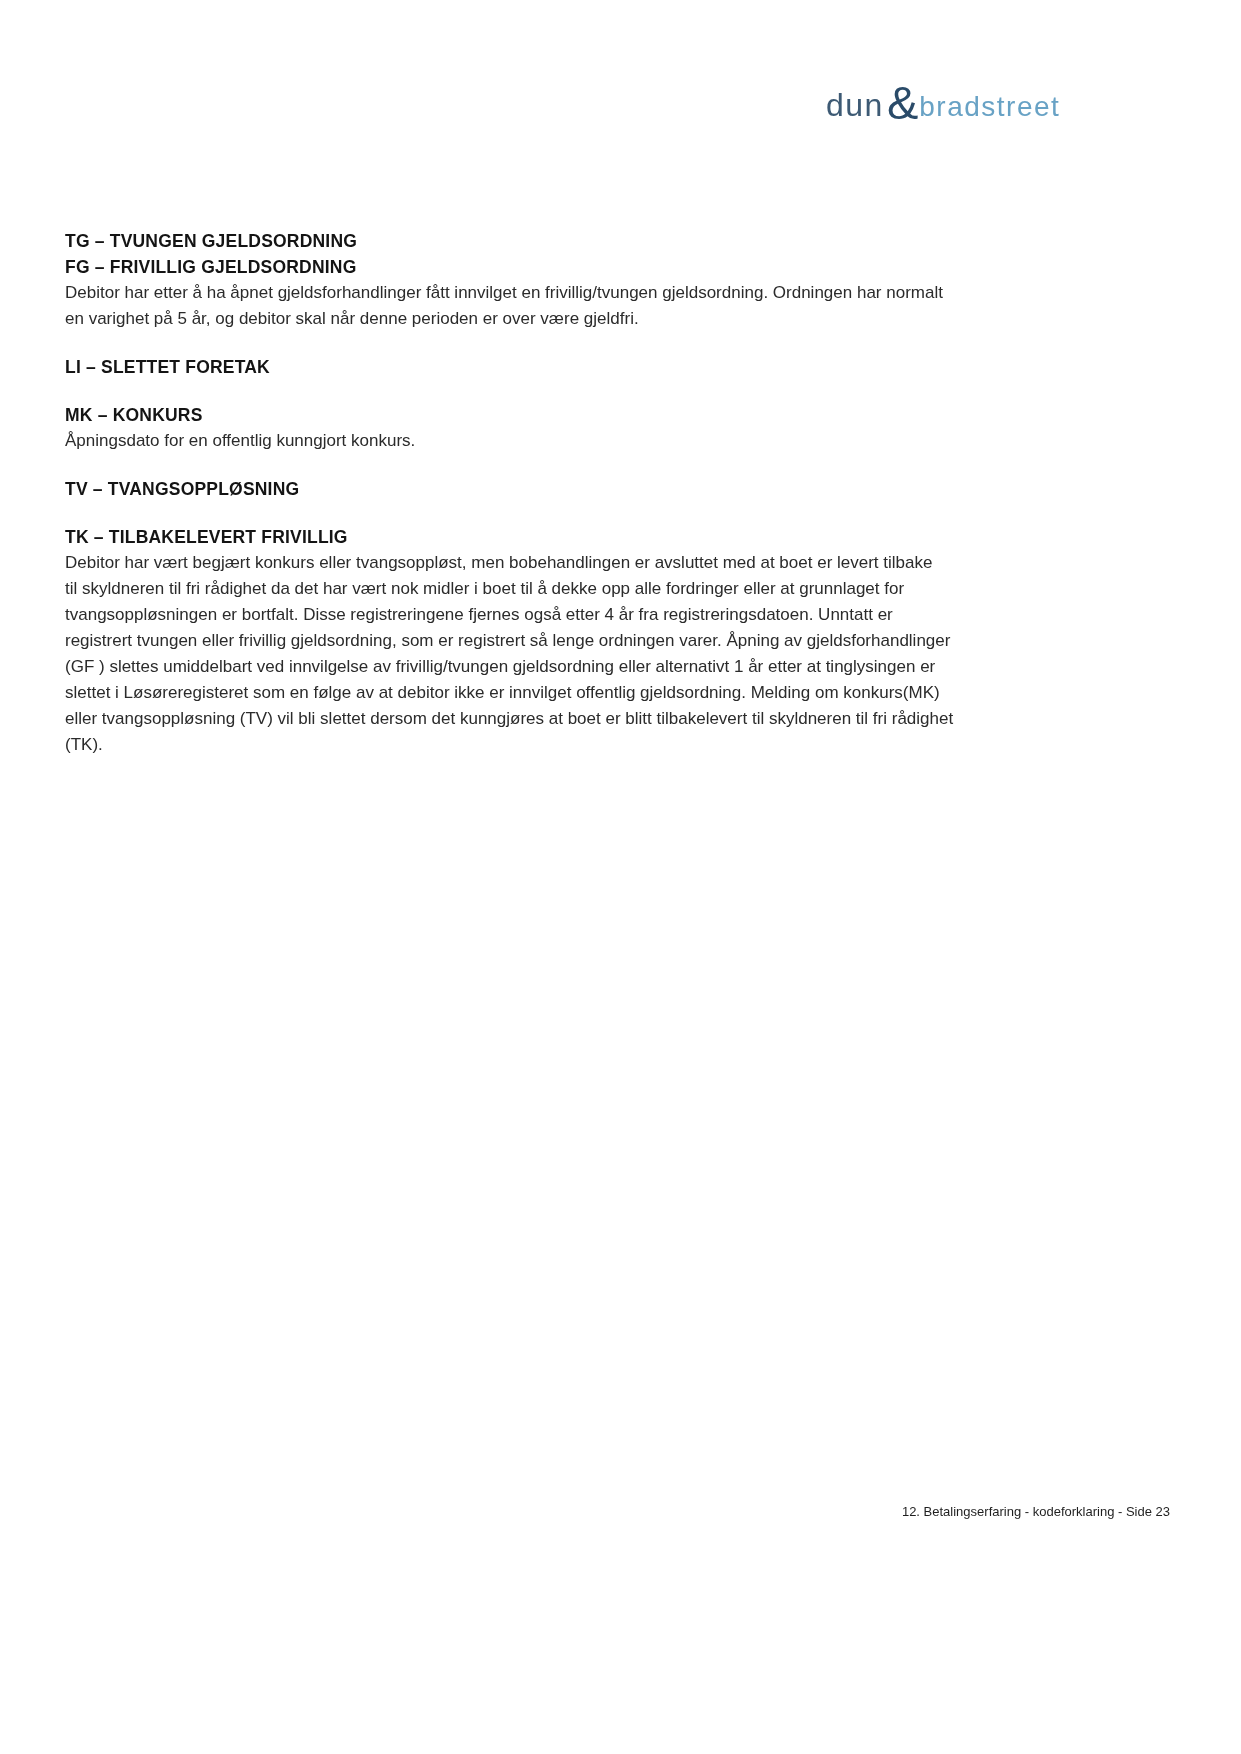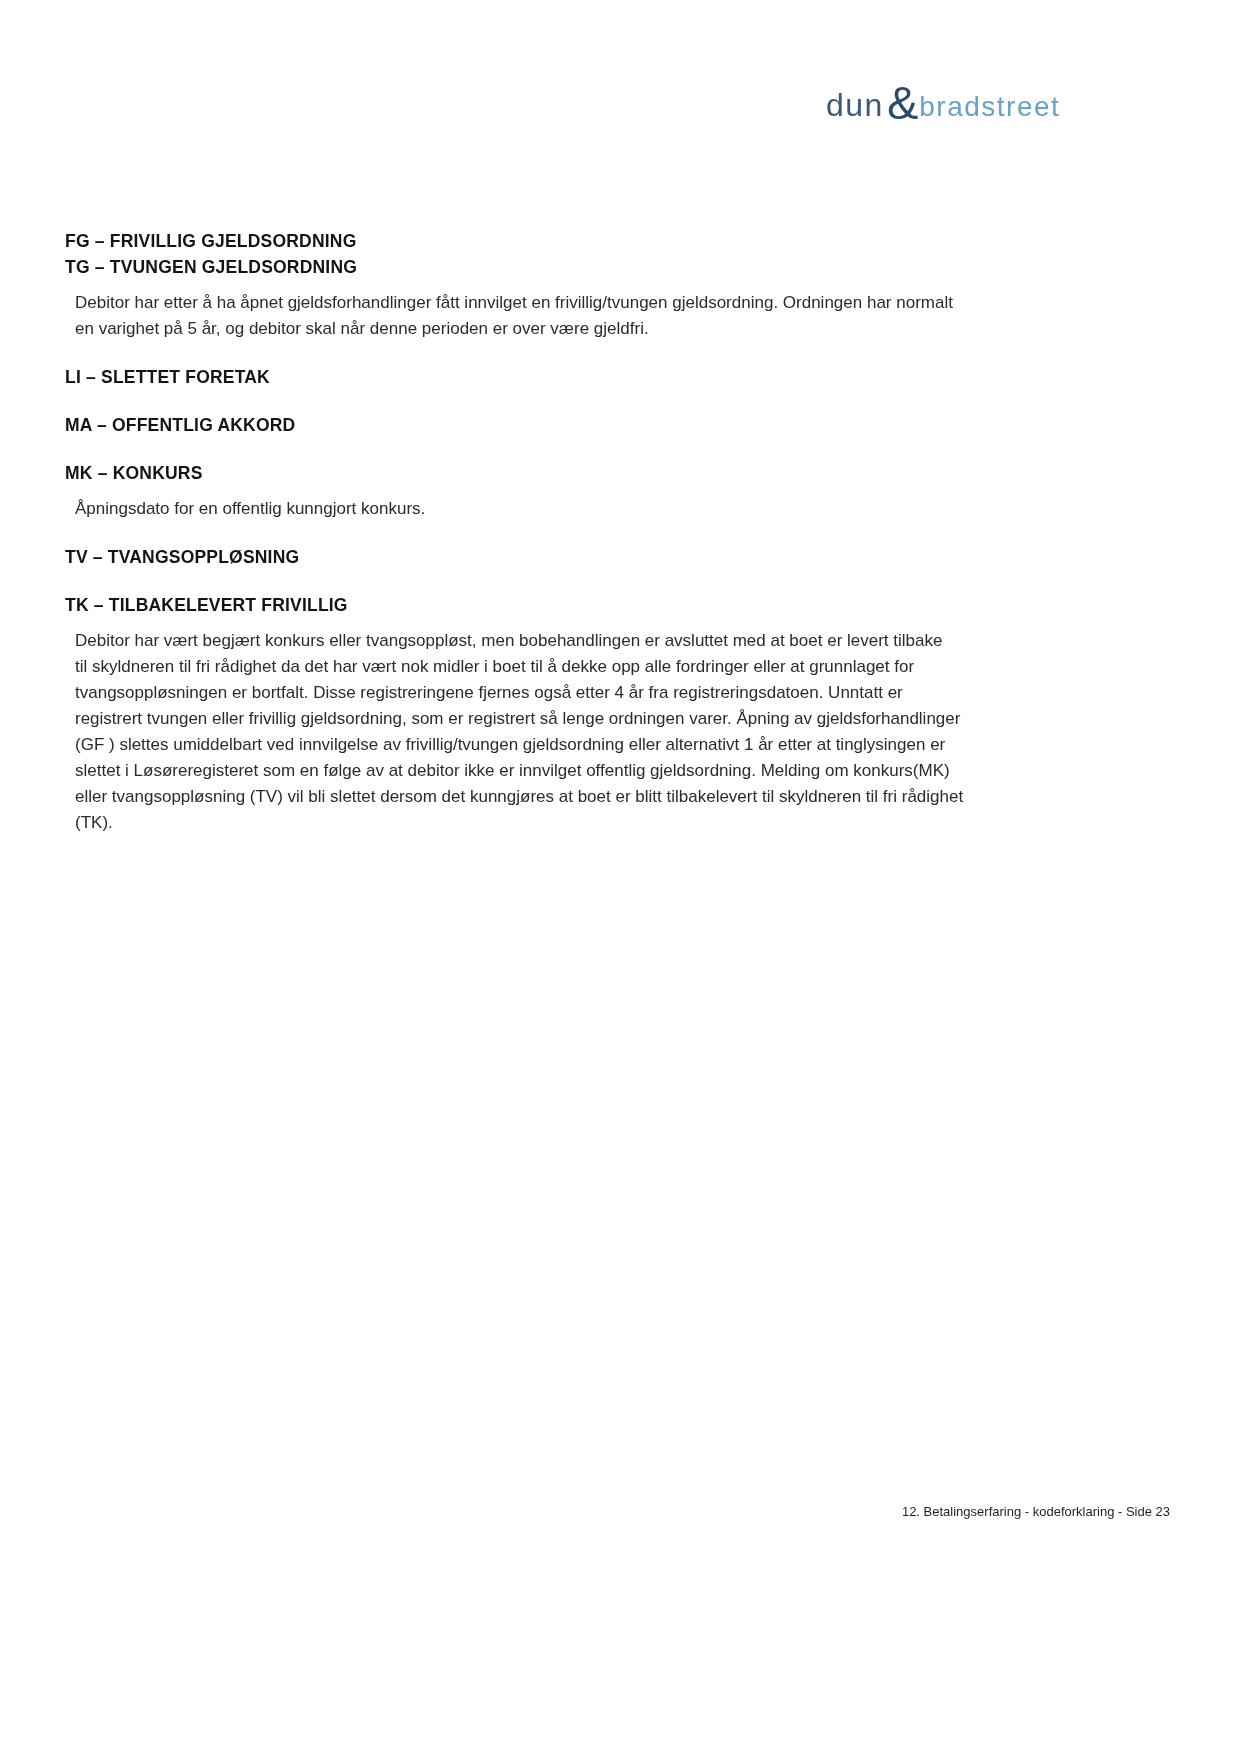--- a/index.html
+++ b/index.html
@@ -59,21 +59,21 @@
   .section:first-child { margin-top: 0; }
   .section h2 {
     margin: 0;
     font-size: 17.5px;
     line-height: 26px;
     font-weight: bold;
     color: #141414;
     letter-spacing: 0.2px;
   }
   .section p {
-    margin: 10px;
+    margin: 0;
     white-space: pre-line; 
   }
 
   
   .footer {
     position: absolute;
     left: 65px;
     top: 1500px;
     width: 1105px;
     text-align: right;
@@ -89,32 +89,31 @@
 
   <div class="logo">
     <span class="logo-dun" style="color: rgb(61, 90, 116);">dun</span>
     <span class="logo-amp" style="color: rgb(42, 75, 105);">&amp;</span>
     <span class="logo-bradstreet" style="color: rgb(104, 162, 197);">bradstreet</span>
   </div>
 
   <div class="content">
 
     <div class="section">
+      <h2>TG – TVUNGEN GJELDSORDNING</h2>
       <h2>FG – FRIVILLIG GJELDSORDNING</h2>
-      <h2>TG – TVUNGEN GJELDSORDNING</h2>
       <p>Debitor har etter å ha åpnet gjeldsforhandlinger fått innvilget en frivillig/tvungen gjeldsordning. Ordningen har normalt
 en varighet på 5 år, og debitor skal når denne perioden er over være gjeldfri.</p>
     </div>
 
     <div class="section">
       <h2>LI – SLETTET FORETAK</h2>
     </div>
 
     <div class="section">
-      <h2>MA – OFFENTLIG AKKORD</h2>
     </div>
 
     <div class="section">
       <h2>MK – KONKURS</h2>
       <p>Åpningsdato for en offentlig kunngjort konkurs.</p>
     </div>
 
     <div class="section">
       <h2>TV – TVANGSOPPLØSNING</h2>
     </div>

